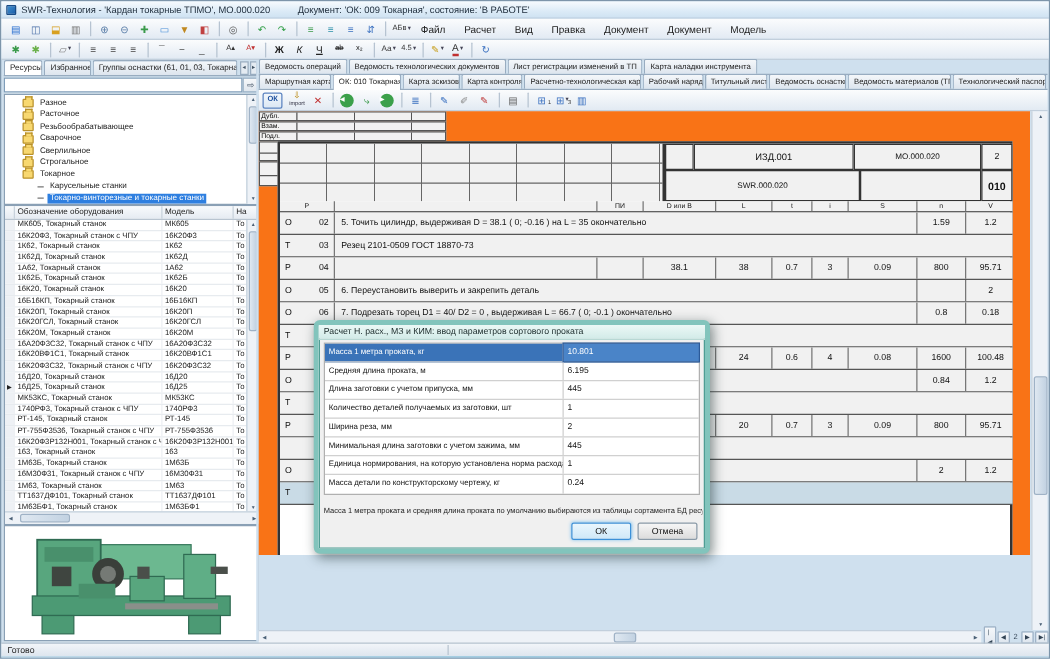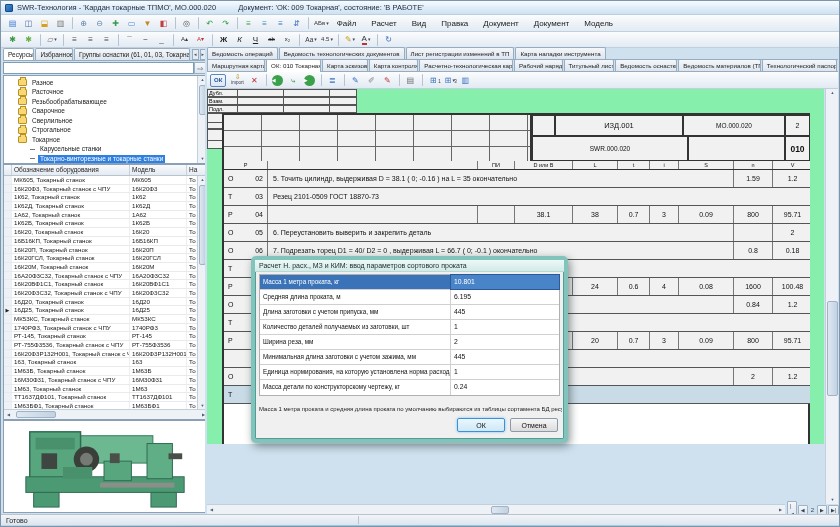--- a/index.html
+++ b/index.html
@@ -68,21 +68,21 @@
   #preview{position:absolute;left:0;top:372px;width:204px;height:93px;background:#fff;border:1px solid #8aa0b5;display:flex;align-items:center;justify-content:center;}
   
   #dtabs1{left:0;top:0;height:12px;}
   #dtabs2{left:0;top:12px;height:12px;}
   #dtabs1 .tab,#dtabs2 .tab{font-size:6.2px;max-width:200px;}
   #dtoolbar{position:absolute;left:0;top:24px;width:631px;height:17px;background:linear-gradient(#fbfcfd,#e2eaf3);border-bottom:1px solid #c2cfdc;display:flex;align-items:center;padding-left:3px;}
   .okbtn{font-size:6px;font-weight:bold;color:#1d4f9e;border:1px solid #5b83c0;border-radius:2px;background:linear-gradient(#f2f7fc,#dce8f4);padding:0 3px;line-height:11px;margin-right:2px;}
   .importbtn{font-size:4.5px;color:#334;border:1px solid transparent;border-radius:2px;padding:0 2px;line-height:6px;display:flex;flex-direction:column;align-items:center;}
   .importbtn .ig{font-size:7px;color:#b8860b;line-height:6px;}
   
-  #docarea{position:absolute;left:0;top:41px;width:617px;height:355px;background:#86efac;overflow:hidden;font-family:"Liberation Sans",sans-serif;}
+  #docarea{position:absolute;left:0;top:41px;width:617px;height:355px;background:#f97316;overflow:hidden;font-family:"Liberation Sans",sans-serif;}
   #dupblock{left:15px;top:1px;width:150px;height:24px;border:none;background:none;}
   .duprow{position:absolute;left:0;width:150px;height:8px;border:1px solid #555;display:flex;background:#f1f1f1;}
   .duprow .lbl{width:30px;font-size:5.5px;line-height:7px;padding-left:1px;border-right:1px solid #555;}
   .duprow .cells{flex:1;background-image:repeating-linear-gradient(90deg,transparent 0,transparent 45px,#555 45px,#555 46px);}
   #minigridA{left:268px;top:5px;width:93px;height:16px;border:1px solid #555;background:#f1f1f1;
     background-image:repeating-linear-gradient(90deg,transparent 0,transparent 24px,#555 24px,#555 25px),linear-gradient(#555,#555);
     background-size:auto,100% 1px;background-position:0 0,0 8px;background-repeat:repeat,no-repeat;}
   #minigridB{left:526px;top:1px;width:76px;height:20px;border:1px solid #555;background:#f1f1f1;
     background-image:repeating-linear-gradient(90deg,transparent 0,transparent 30px,#555 30px,#555 31px),linear-gradient(#555,#555);
     background-size:auto,100% 1px;background-position:0 0,0 10px;background-repeat:repeat,no-repeat;}

